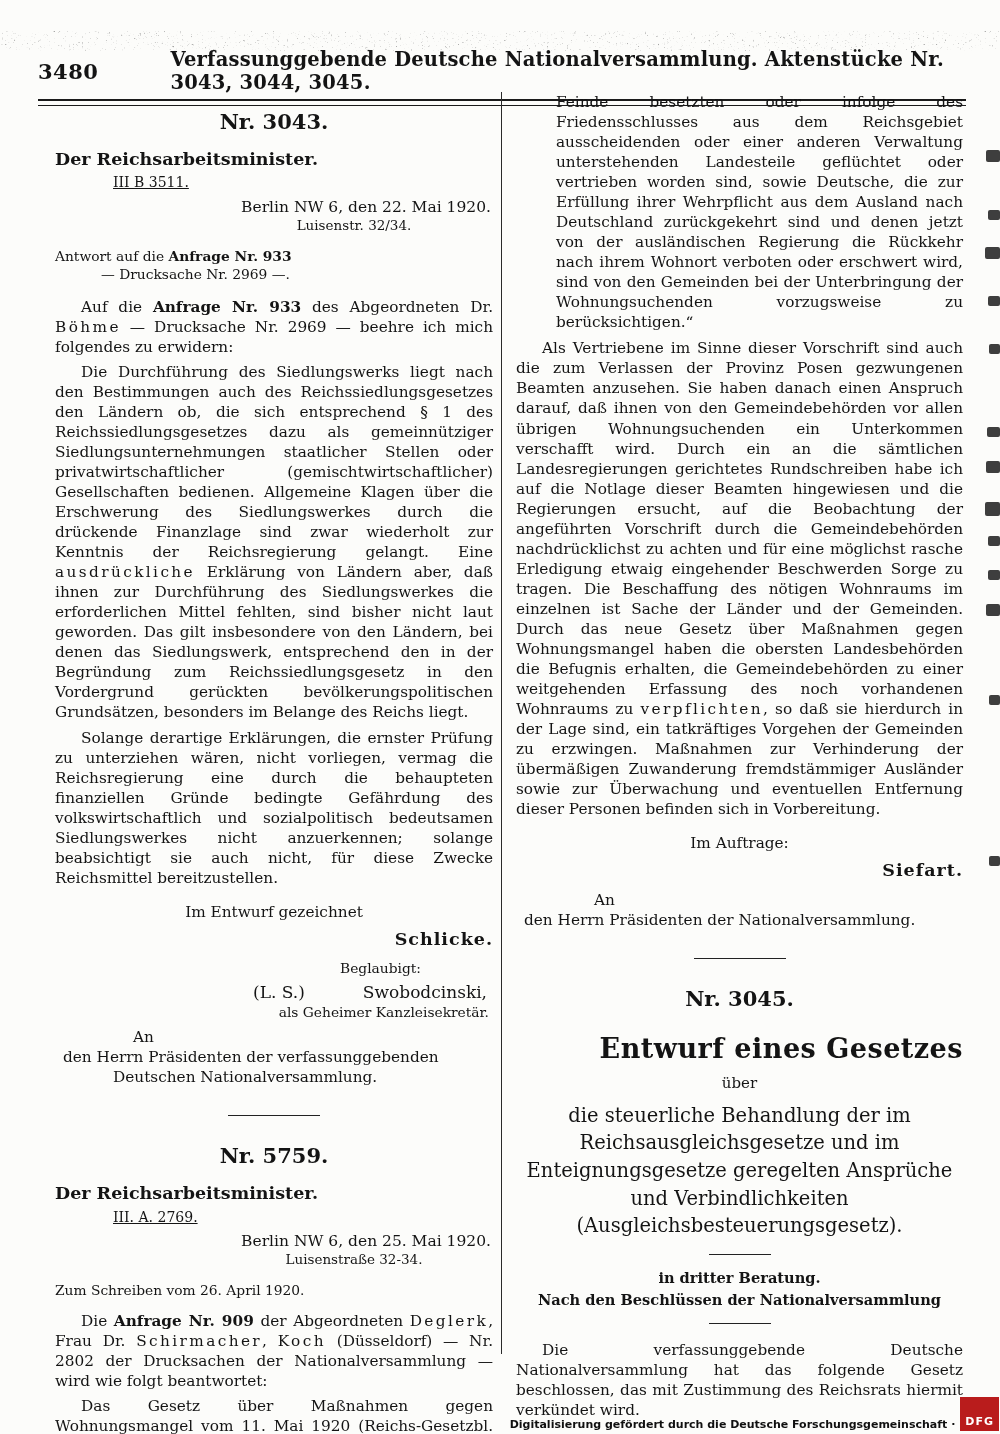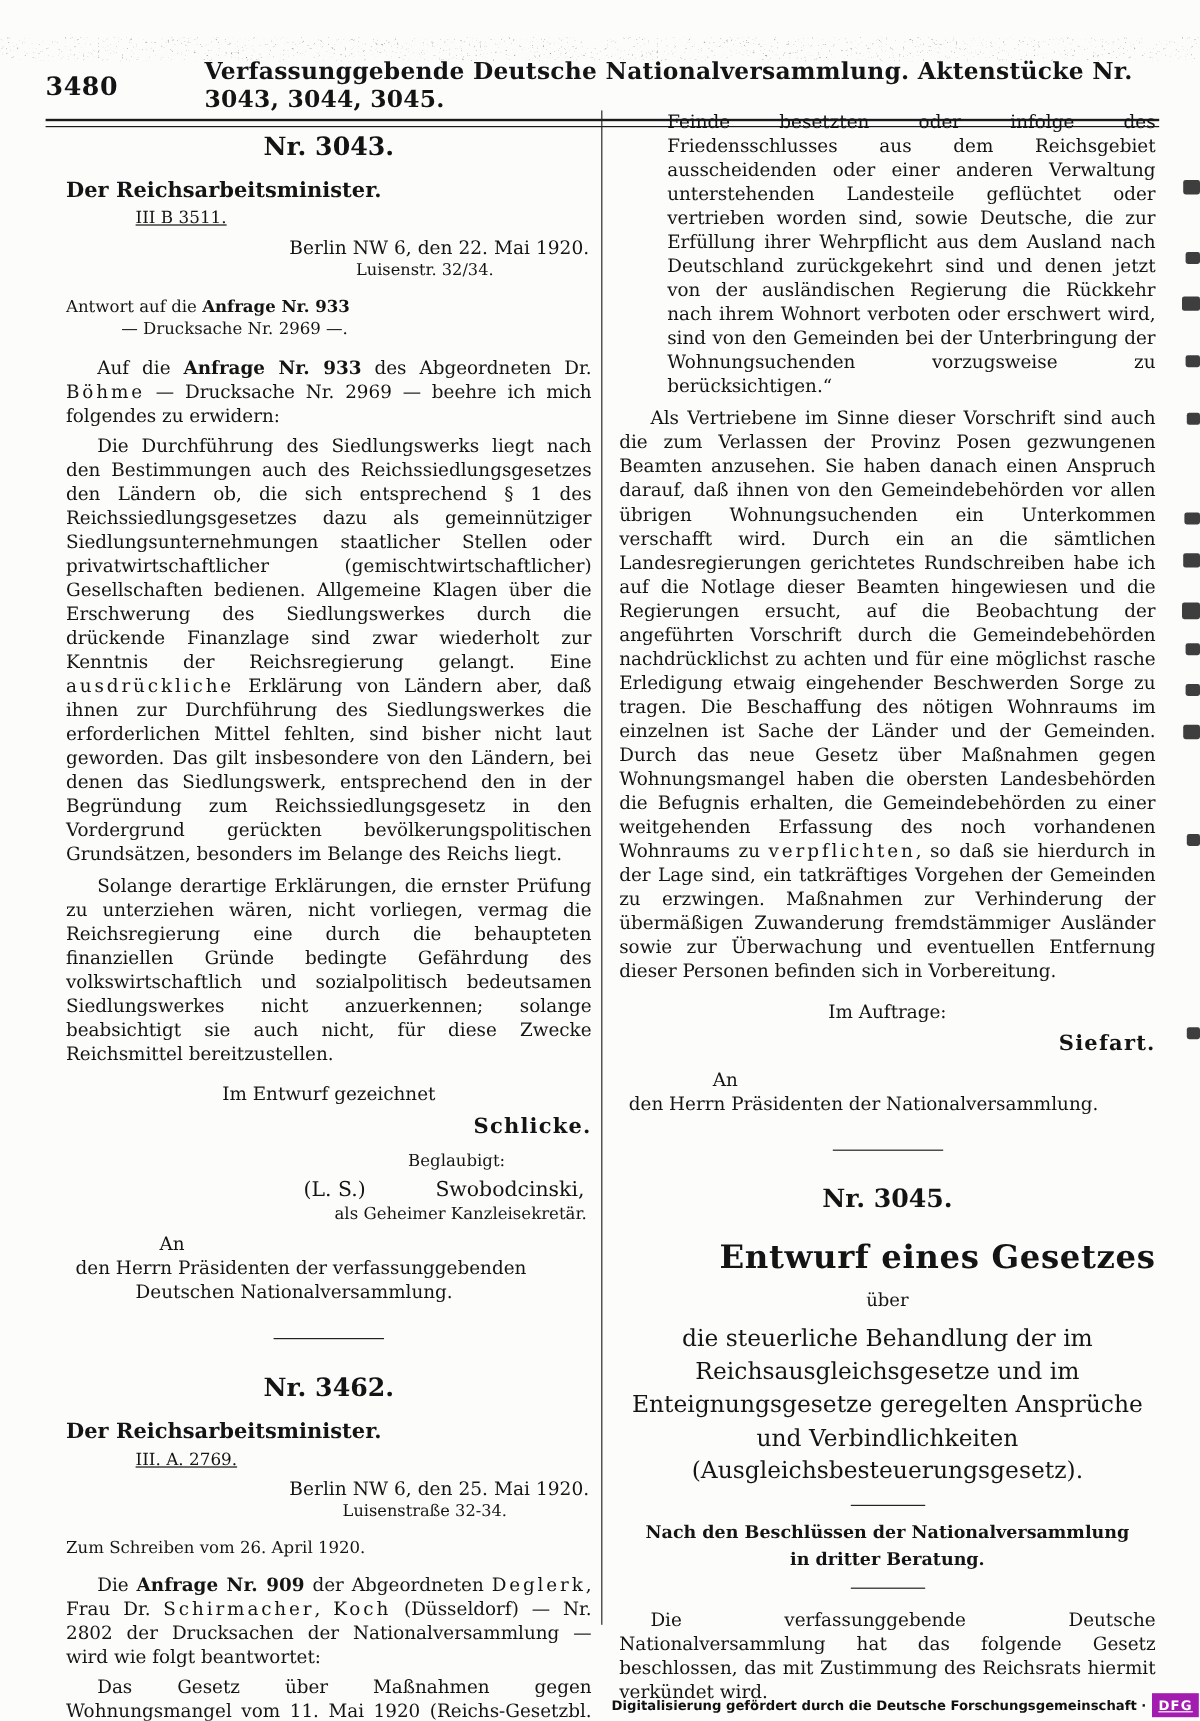--- a/index.html
+++ b/index.html
@@ -51,24 +51,24 @@
   .addr2{margin-left:58px;}
   .sec-rule{width:92px;border-top:1.5px solid #222;margin:28px auto 26px;}
   .law-title{font-size:27px;font-weight:bold;text-align:right;margin:18px 0 8px;letter-spacing:.5px;}
   .law-prep{font-size:15px;text-align:center;margin-bottom:8px;}
   .law-subtitle{font-size:19.5px;text-align:center;line-height:1.42;margin:0 2px 14px;}
   .short-rule{width:62px;border-top:1.5px solid #222;margin:12px auto;}
   .resolution{font-size:14.6px;font-weight:bold;text-align:center;line-height:1.5;}
   .intro-block{margin-top:16px;}
   .par-heading{text-align:center;font-size:16px;margin:12px 0 3px;}
   
-  .page-footer{position:absolute;bottom:3px;right:1px;display:flex;align-items:center;
+  .page-footer{position:absolute;bottom:3px;right:1px;display:flex;align-items:flex-end;
     font-family:"DejaVu Sans","Liberation Sans",sans-serif;font-size:11px;font-weight:bold;color:#101010;}
-  .dfg-logo{margin-left:5px;background:#a21caf;color:#ffffff;padding:4px 5px 3px;
-    font-size:11px;font-weight:bold;letter-spacing:1px;text-decoration:underline;}
+  .dfg-logo{margin-left:5px;background:#b91c1c;color:#ffffff;padding:18px 5px 3px;
+    font-size:11px;font-weight:bold;letter-spacing:1px;}
 </style>
 </head>
 <body>
 
 <svg class="noise-band" width="1000" height="20" xmlns="http://www.w3.org/2000/svg">
   <filter id="grain">
     <feTurbulence type="fractalNoise" baseFrequency="0.55" numOctaves="3" seed="11"></feTurbulence>
     <feColorMatrix type="matrix" values="0 0 0 0 0.1  0 0 0 0 0.1  0 0 0 0 0.1  1.4 1.4 1.4 0 -2.5"></feColorMatrix>
   </filter>
   <rect width="1000" height="20" filter="url(#grain)"></rect>
@@ -102,21 +102,21 @@
       <span class="seal-mark">(L. S.)</span>
       <span class="certifier">Swobodcinski,</span>
     </div>
     <div class="certifier-role">als Geheimer Kanzleisekretär.</div>
     <div class="an">An</div>
     <div class="addr1">den Herrn Präsidenten der verfassunggebenden</div>
     <div class="addr2">Deutschen Nationalversammlung.</div>
 
     <div class="sec-rule"></div>
 
-    <div class="nr-heading">Nr. 3462.</div>
+    <div class="nr-heading">Nr. 5759.</div>
     <div class="sender">Der Reichsarbeitsminister.</div>
     <div class="file-ref">III. A. 2769.</div>
     <div class="dateline">Berlin NW 6, den 25. Mai 1920.</div>
     <div class="address">Luisenstraße 32-34.</div>
     <div class="subject" style="margin-bottom:12px;">Zum Schreiben vom 26. April 1920.</div>
     <p class="para"><span>Die </span><span class="seg-b">Anfrage Nr. 909</span><span> der Abgeordneten </span><span class="seg-sp">Deglerk</span><span>, Frau Dr. </span><span class="seg-sp">Schirmacher</span><span>, </span><span class="seg-sp">Koch</span><span> (Düsseldorf) — Nr. 2802 der Drucksachen der Nationalversammlung — wird wie folgt beantwortet:</span></p>
     <p class="para">Das Gesetz über Maßnahmen gegen Wohnungsmangel vom 11. Mai 1920 (Reichs-Gesetzbl. S. 949) enthält im Artikel 4a folgende Vorschrift:</p>
 
   </div>
 
@@ -131,22 +131,22 @@
     <div class="addr1">den Herrn Präsidenten der Nationalversammlung.</div>
 
     <div class="sec-rule"></div>
 
     <div class="nr-heading">Nr. 3045.</div>
     <div class="law-title">Entwurf eines Gesetzes</div>
     <div class="law-prep">über</div>
     <div class="law-subtitle">die steuerliche Behandlung der im Reichsausgleichsgesetze und im Enteignungsgesetze geregelten Ansprüche und Verbindlichkeiten (Ausgleichsbesteuerungsgesetz).</div>
     <div class="short-rule"></div>
     <div class="resolution">
+      <div>in dritter Beratung.</div>
       <div>Nach den Beschlüssen der Nationalversammlung</div>
-      <div>in dritter Beratung.</div>
     </div>
     <div class="short-rule"></div>
     <p class="para intro-block">Die verfassunggebende Deutsche Nationalversammlung hat das folgende Gesetz beschlossen, das mit Zustimmung des Reichsrats hiermit verkündet wird.</p>
     <div class="par-heading">§ 1.</div>
 
   </div>
 </div>
 
 <div class="edge-artifacts">
   <div class="blot" style="top:150px;left:986px;width:14px;height:12px;"></div>

